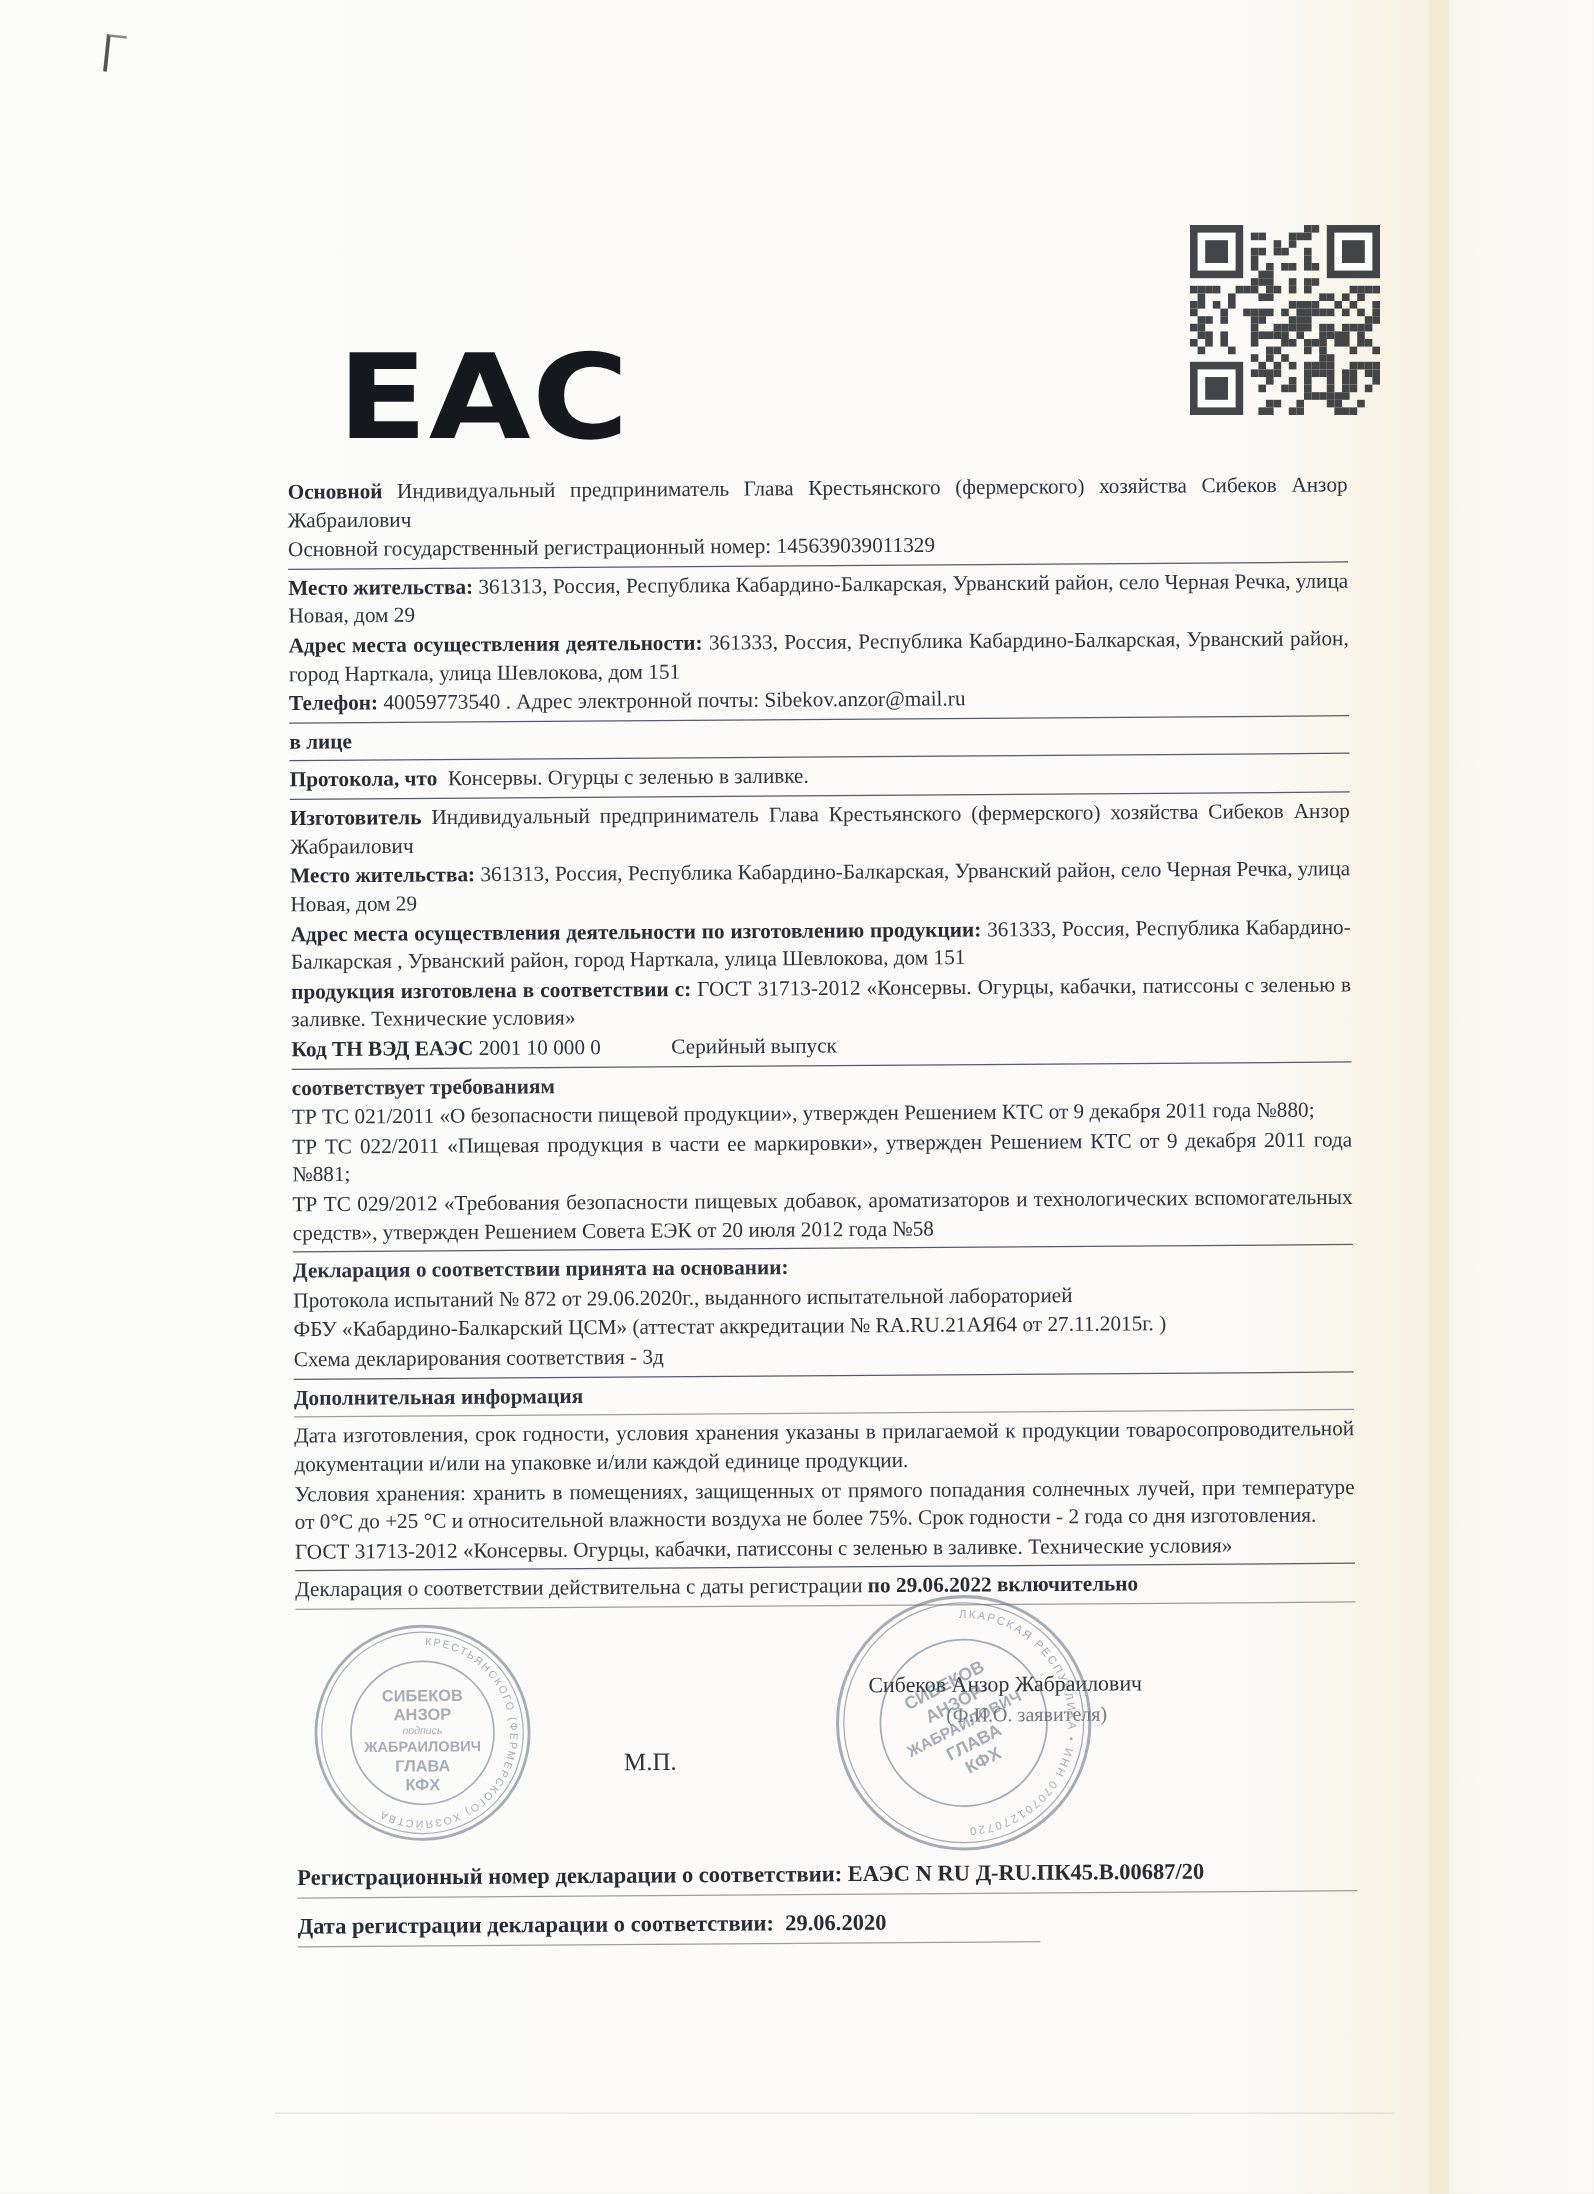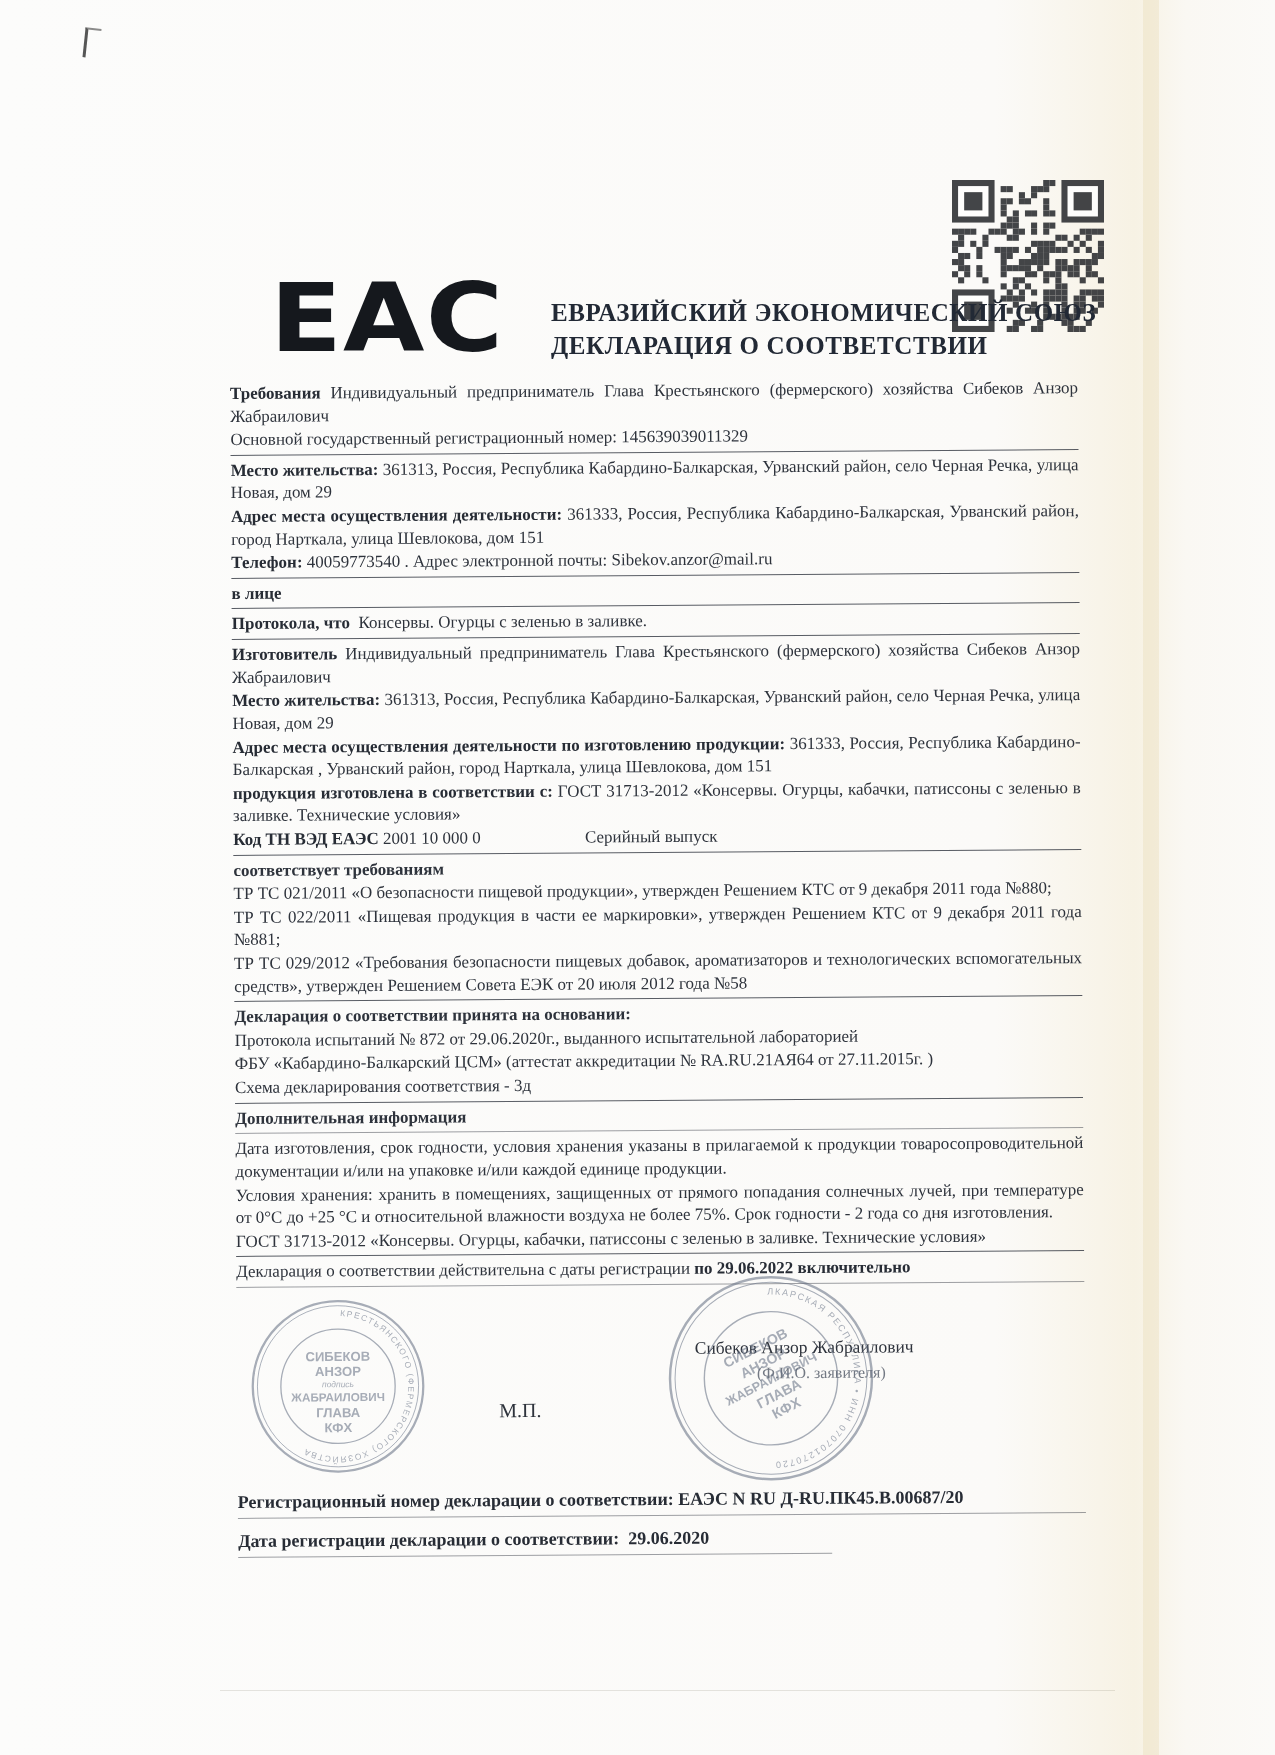--- a/index.html
+++ b/index.html
@@ -23,21 +23,21 @@
 
   .content{position:absolute;left:230px;top:382px;width:848px;font-size:17px;line-height:1.33;
     transform:rotate(-.4deg);transform-origin:left top;color:#2e333c}
   .content p{margin:1px 0}
   .j{text-align:justify}
   b{font-weight:700;color:#272c35}
   .rule{border:none;border-top:1.6px solid rgba(42,47,58,.78);margin:3px 0 4px}
   .rule.faint{border-top:1.2px solid rgba(42,47,58,.45)}
   .rule.short{width:70%}
   .tnved span.tn{}
-  .tnved span.serial{margin-left:100px}
+  .tnved span.serial{margin-left:52px}
   .heading{font-weight:700}
 
   .sig-row{position:relative;height:196px;margin-top:6px}
   .stamp{position:absolute;color:rgba(96,107,128,.55)}
   .stamp circle{fill:none;stroke:currentColor}
   .stamp text{fill:currentColor;text-anchor:middle;font-family:"Liberation Sans","DejaVu Sans",sans-serif}
   .stamp .ring-text{font-size:9px;letter-spacing:1.6px}
   .stamp .c{font-weight:700}
   .stamp .fs14{font-size:14px}
   .stamp .fs12{font-size:12.5px}
@@ -267,30 +267,26 @@
       <rect x="108" y="0" width="42" height="42" fill="#24262a"></rect>
       <rect x="114" y="6" width="30" height="30" fill="#fff"></rect>
       <rect x="120" y="12" width="18" height="18" fill="#24262a"></rect>
       <rect x="0" y="108" width="42" height="42" fill="#24262a"></rect>
       <rect x="6" y="114" width="30" height="30" fill="#fff"></rect>
       <rect x="12" y="120" width="18" height="18" fill="#24262a"></rect>
     </svg>
 
   <div class="header">
     <div class="eac">ЕАС</div>
-    <div class="titles">
-      <div>ЕВРАЗИЙСКИЙ ЭКОНОМИЧЕСКИЙ СОЮЗ</div>
-      <div>ДЕКЛАРАЦИЯ О СООТВЕТСТВИИ</div>
-    </div>
   </div>
 
   <div class="content">
 
     <p class="j">
-      <b>Требования</b>
+      <b>Основной</b>
       <span>Индивидуальный предприниматель Глава Крестьянского (фермерского) хозяйства Сибеков Анзор Жабраилович</span>
     </p>
     <p>
       <span>Основной государственный регистрационный номер:</span>
       <span>145639039011329</span>
     </p>
     <hr class="rule">
     <p class="j">
       <b>Место жительства:</b>
       <span>361313, Россия, Республика Кабардино-Балкарская, Урванский район, село Черная Речка, улица Новая, дом 29</span>

